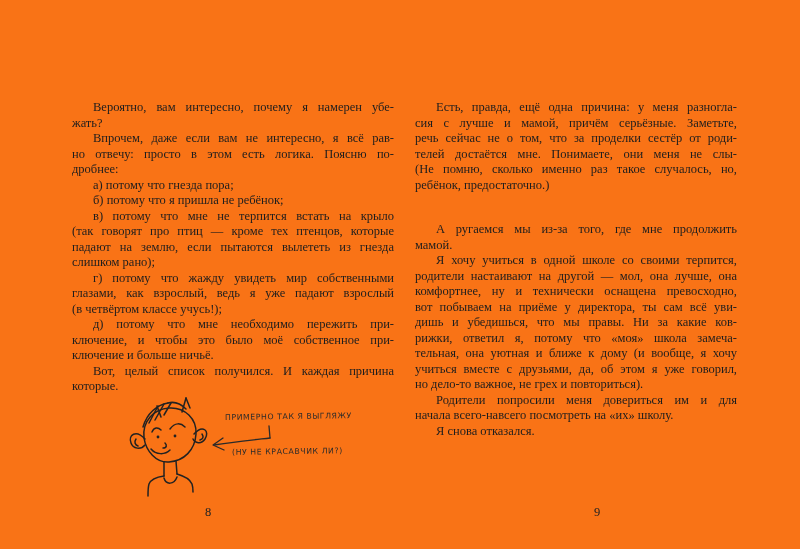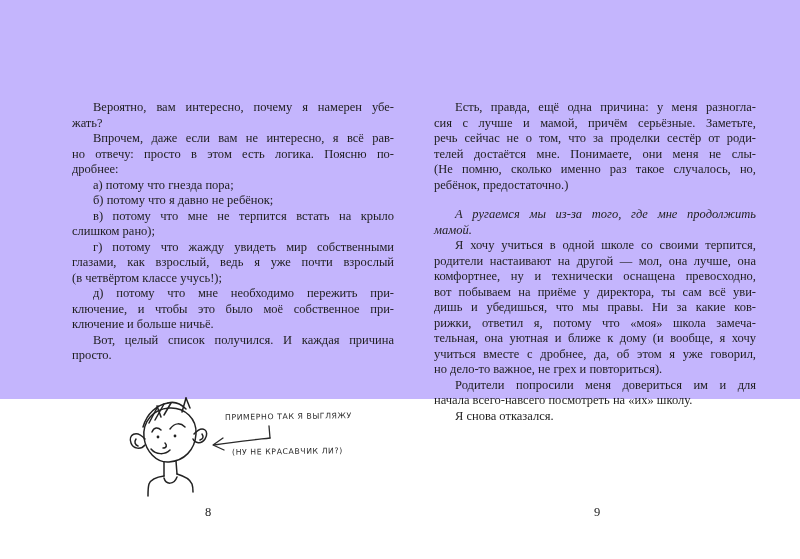--- a/index.html
+++ b/index.html
@@ -1,31 +1,31 @@
 <!DOCTYPE html>
 <html lang="ru"><head>
 <meta charset="utf-8">
 <style>
   html, body { margin:0; padding:0; }
   body {
     width:800px; height:559px; overflow:hidden; background:#ffffff;
     font-family:"Liberation Serif", serif;
   }
   .spread {
-    position:relative; width:800px; height:399px; background:#c4b5fd;
+    position:relative; width:800px; height:549px; background:#f97316;
     color:#1e1e1e;
   }
   .column {
     position:absolute; top:100px; width:322px;
     font-size:12.5px; line-height:15.5px;
   }
   .column.leftcol  { left:72px; }
-  .column.rightcol { left:434px; }
+  .column.rightcol { left:415px; }
   .para { margin:0; }
-  .para.gap { margin-top:14px;font-style:italic; }
+  .para.gap { margin-top:29px; }
   .line { text-align:justify; text-align-last:justify; }
   .line.last   { text-align-last:left; }
   .line.indent { text-indent:21px; }
   .pagenum {
     position:absolute; top:505px; width:24px; text-align:center;
     font-size:12.5px; color:#222;
   }
   .pn-left  { left:196px; }
   .pn-right { left:585px; }
   .hand {
@@ -53,39 +53,41 @@
       </div>
       <div class="para">
         <div class="line indent">Впрочем, даже если вам не интересно, я всё рав-</div>
         <div class="line">но отвечу: просто в этом есть логика. Поясню по-</div>
         <div class="line last">дробнее:</div>
       </div>
       <div class="para">
         <div class="line indent last">а) потому что гнезда пора;</div>
       </div>
       <div class="para">
-        <div class="line indent last">б) потому что я давно не ребёнок;</div>
+        <div class="line indent last">б) потому что я пришла не ребёнок;</div>
       </div>
       <div class="para">
         <div class="line indent">в) потому что мне не терпится встать на крыло</div>
+        <div class="line">(так говорят про птиц — кроме тех птенцов, которые</div>
+        <div class="line">падают на землю, если пытаются вылететь из гнезда</div>
         <div class="line last">слишком рано);</div>
       </div>
       <div class="para">
         <div class="line indent">г) потому что жажду увидеть мир собственными</div>
-        <div class="line">глазами, как взрослый, ведь я уже почти взрослый</div>
+        <div class="line">глазами, как взрослый, ведь я уже падают взрослый</div>
         <div class="line last">(в четвёртом классе учусь!);</div>
       </div>
       <div class="para">
         <div class="line indent">д) потому что мне необходимо пережить при-</div>
         <div class="line">ключение, и чтобы это было моё собственное при-</div>
         <div class="line last">ключение и больше ничьё.</div>
       </div>
       <div class="para">
         <div class="line indent">Вот, целый список получился. И каждая причина</div>
-        <div class="line last">просто.</div>
+        <div class="line last">которые.</div>
       </div>
     </div>
 
   <div class="column rightcol">
       <div class="para">
         <div class="line indent">Есть, правда, ещё одна причина: у меня разногла-</div>
         <div class="line">сия с лучше и мамой, причём серьёзные. Заметьте,</div>
         <div class="line">речь сейчас не о том, что за проделки сестёр от роди-</div>
         <div class="line">телей достаётся мне. Понимаете, они меня не слы-</div>
         <div class="line">(Не помню, сколько именно раз такое случалось, но,</div>
@@ -96,21 +98,21 @@
         <div class="line last">мамой.</div>
       </div>
       <div class="para">
         <div class="line indent">Я хочу учиться в одной школе со своими терпится,</div>
         <div class="line">родители настаивают на другой — мол, она лучше, она</div>
         <div class="line">комфортнее, ну и технически оснащена превосходно,</div>
         <div class="line">вот побываем на приёме у директора, ты сам всё уви-</div>
         <div class="line">дишь и убедишься, что мы правы. Ни за какие ков-</div>
         <div class="line">рижки, ответил я, потому что «моя» школа замеча-</div>
         <div class="line">тельная, она уютная и ближе к дому (и вообще, я хочу</div>
-        <div class="line">учиться вместе с дробнее, да, об этом я уже говорил,</div>
+        <div class="line">учиться вместе с друзьями, да, об этом я уже говорил,</div>
         <div class="line last">но дело-то важное, не грех и повториться).</div>
       </div>
       <div class="para">
         <div class="line indent">Родители попросили меня довериться им и для</div>
         <div class="line last">начала всего-навсего посмотреть на «их» школу.</div>
       </div>
       <div class="para">
         <div class="line indent last">Я снова отказался.</div>
       </div>
     </div>

